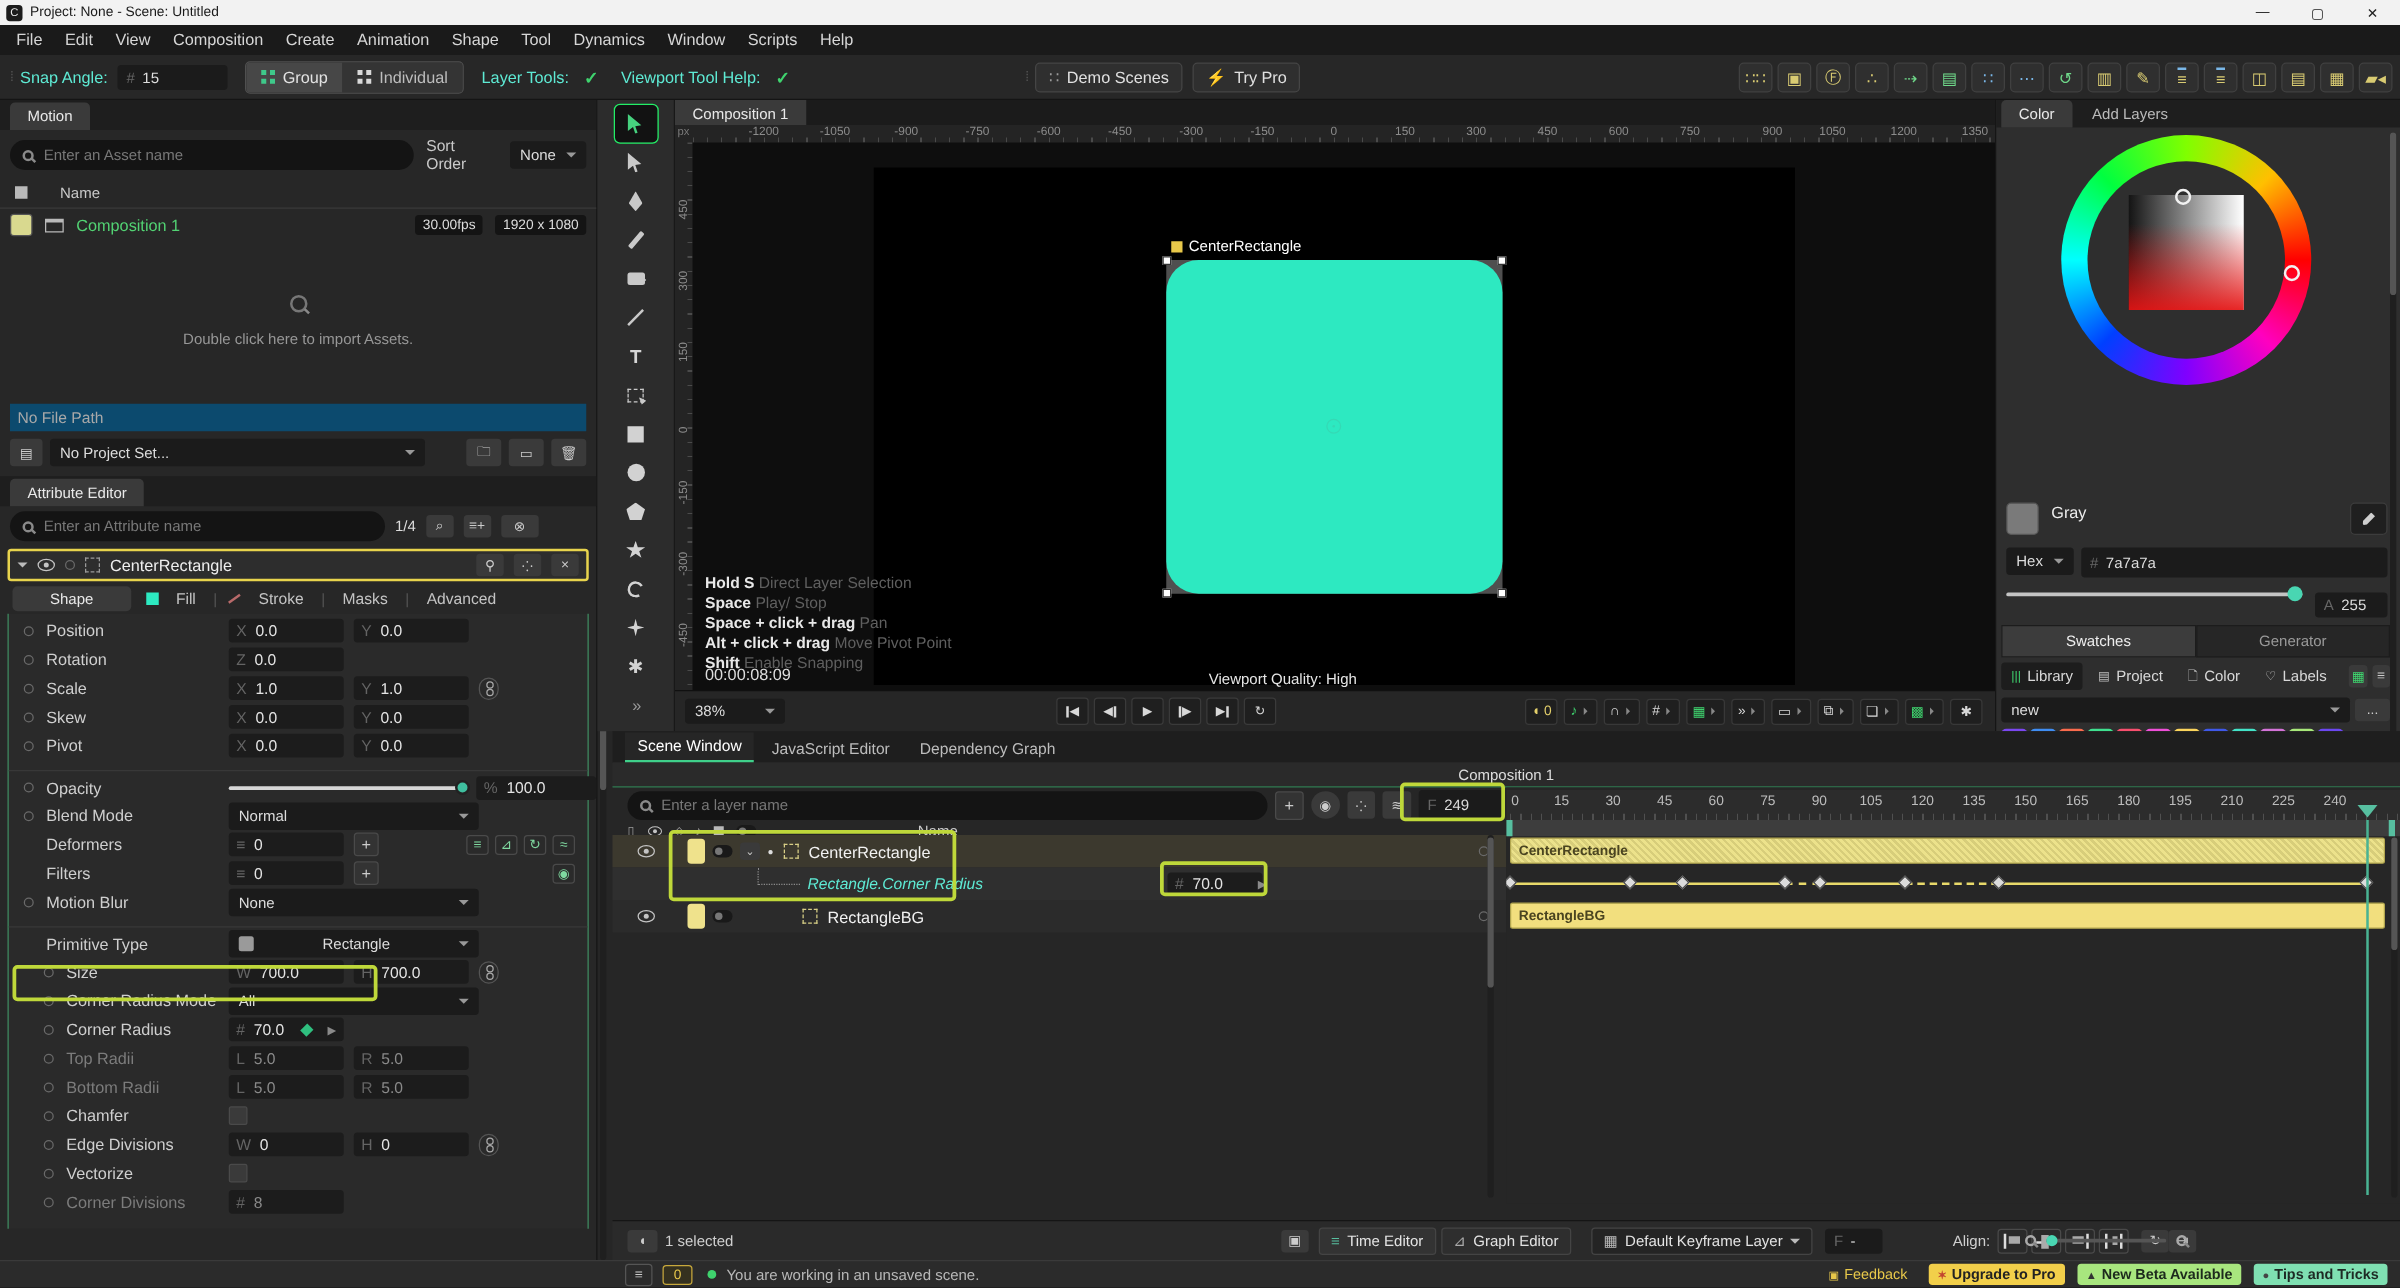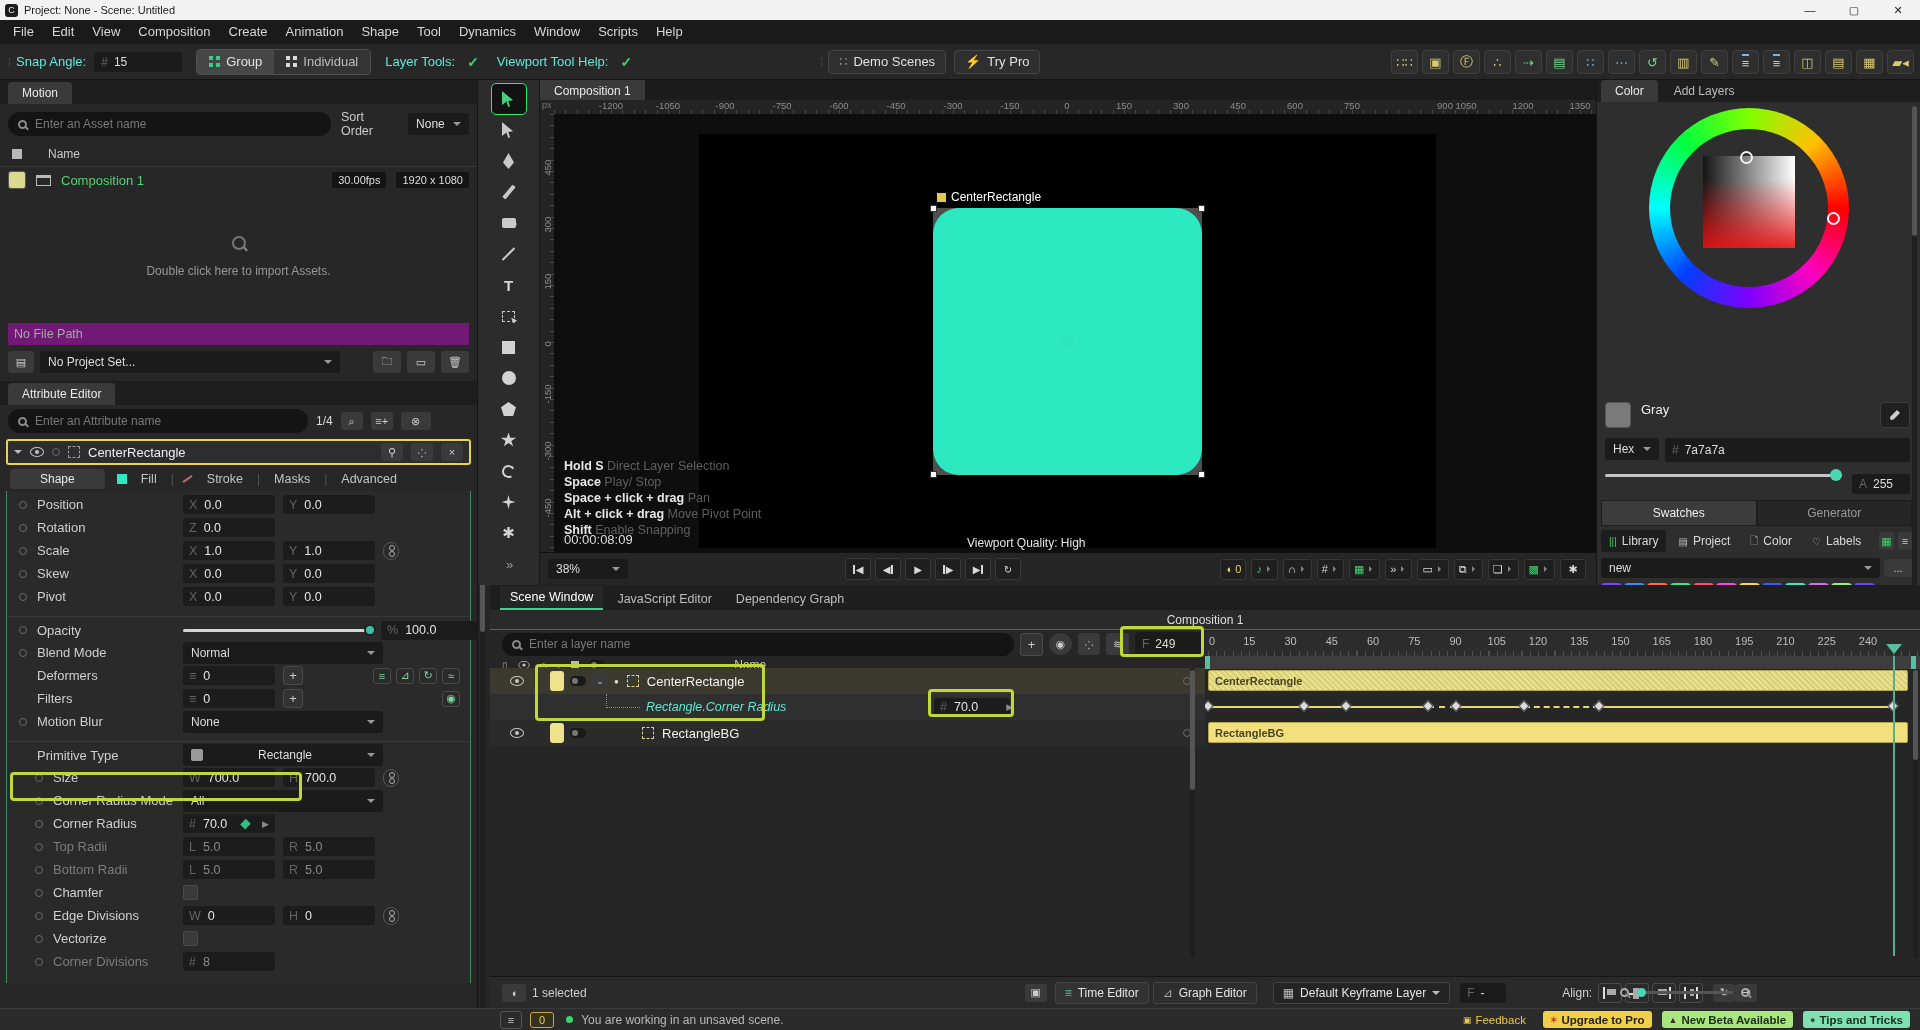--- a/index.html
+++ b/index.html
@@ -346,21 +346,21 @@
       <span class="frame-ic"></span>
       <span style="color:#52d273;font-size:13px">Composition 1</span>
       <span style="flex:1"></span>
       <span class="badge">30.00fps</span>
       <span class="badge">1920 x 1080</span>
     </div>
     <div style="height:128px;display:flex;flex-direction:column;align-items:center;justify-content:center;gap:14px">
       <span class="mag" style="width:14px;height:14px;border-color:#777"></span>
       <span style="color:#979797">Double click here to import Assets.</span>
     </div>
-    <div style="margin:2px 8px;background:#701a75;padding:4px 6px;color:#a8a8a8;font-size:12.5px">No File Path</div>
+    <div style="margin:2px 8px;background:#0c4a6e;padding:4px 6px;color:#a8a8a8;font-size:12.5px">No File Path</div>
     <div style="display:flex;align-items:center;gap:6px;padding:4px 8px">
       <span class="sqbtn" style="width:26px;height:22px">▤</span>
       <span class="sel" style="width:300px">
           <span>No Project Set...</span>
         </span>
       <span style="flex:1"></span>
       <span class="sqbtn" style="width:28px;height:22px">🗀</span>
       <span class="sqbtn" style="width:28px;height:22px">▭</span>
       <span class="sqbtn" style="width:28px;height:22px">🗑</span>
     </div>
@@ -711,21 +711,21 @@
       <span class="hlab" style="left: 285px;">-600</span>
       <span class="hlab" style="left: 342px;">-450</span>
       <span class="hlab" style="left: 399px;">-300</span>
       <span class="hlab" style="left: 456px;">-150</span>
       <span class="hlab" style="left: 513px;">0</span>
       <span class="hlab" style="left: 570px;">150</span>
       <span class="hlab" style="left: 627px;">300</span>
       <span class="hlab" style="left: 684px;">450</span>
       <span class="hlab" style="left: 741px;">600</span>
       <span class="hlab" style="left: 798px;">750</span>
-      <span class="hlab" style="left: 891px;">900</span>
+      <span class="hlab" style="left: 864px;">900</span>
       <span class="hlab" style="left: 912px;">1050</span>
       <span class="hlab" style="left: 969px;">1200</span>
       <span class="hlab" style="left: 1026px;">1350</span>
     </div>
   <div id="vruler" class="abs">
       <span class="vlab" style="top: 50px;">450</span>
       <span class="vlab" style="top: 107px;">300</span>
       <span class="vlab" style="top: 164px;">150</span>
       <span class="vlab" style="top: 221px;">0</span>
       <span class="vlab" style="top: 278px;">-150</span>

